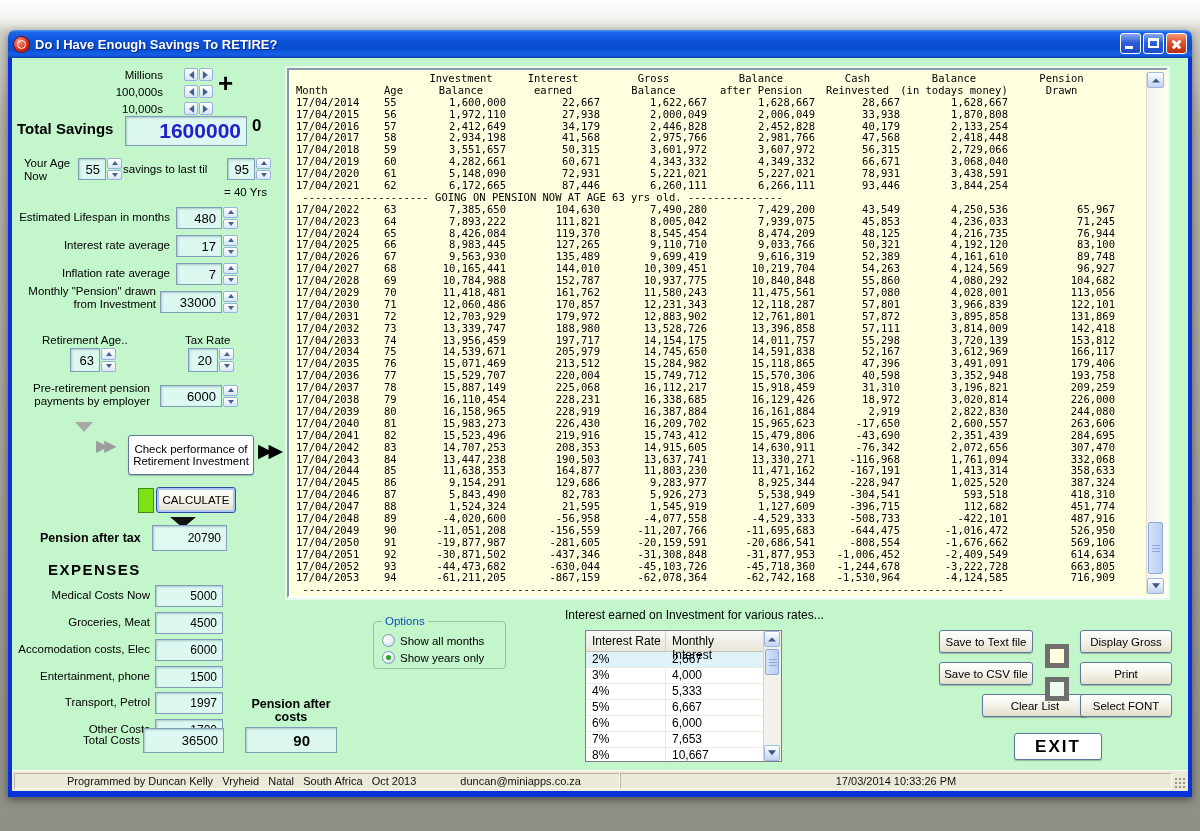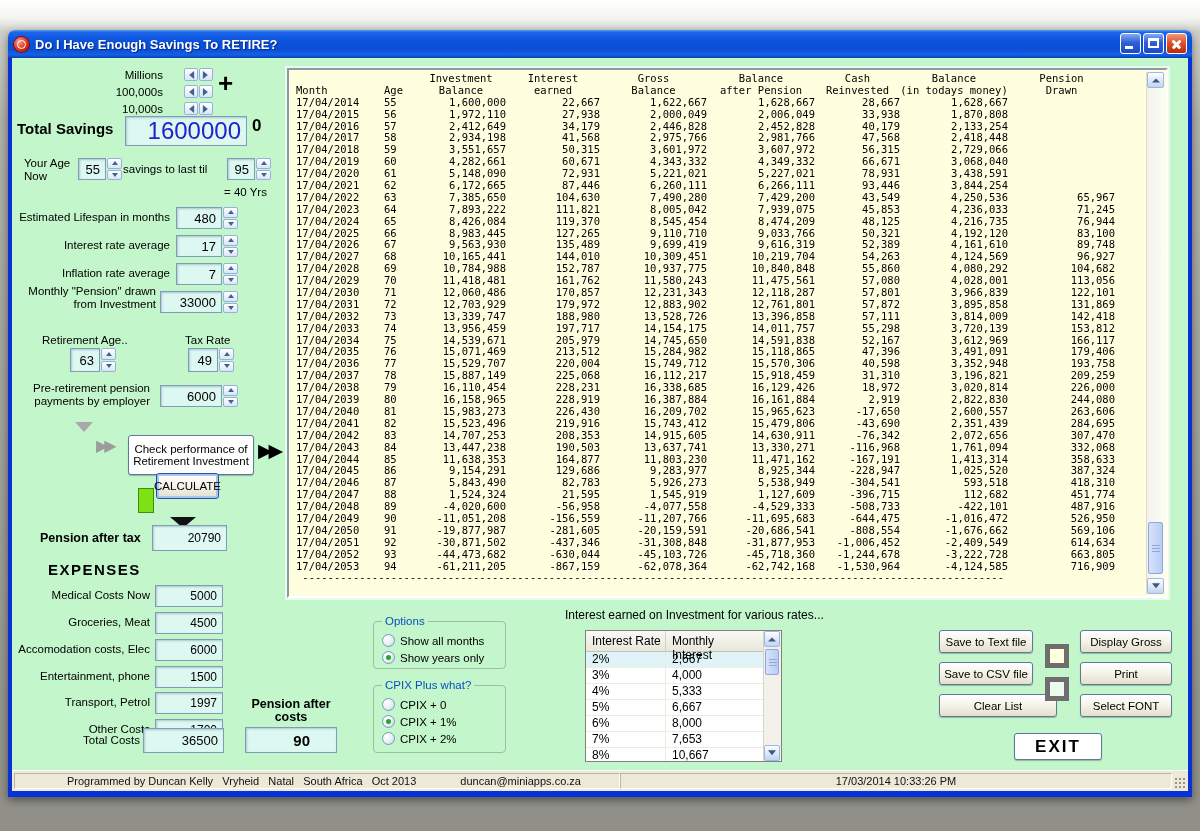--- a/index.html
+++ b/index.html
@@ -120,21 +120,21 @@
             <div class="lbl r" style="left: 91px; top: 45px; width: 60px;">10,000s</div>
             <span class="hpair" style="left: 172px; top: 44px;">
               <span class="hb hl"></span>
               <span class="hb hr"></span>
             </span>
           </div>
     <div class="lbl b" style="left:206px;top:12px;font-size:26px;line-height:26px">+</div>
 
     <div class="lbl b" style="left:5px;top:64px;font-size:15px">Total Savings</div>
     <div class="field" style="left:113px;top:58px;width:122px;height:30px">
-      <span style="font-size:24px;font-weight:normal;color:#2222cc">1600000</span>
+      <span style="font-size:21px;font-weight:bold;color:#2222cc">1600000</span>
     </div>
     <div class="lbl b" style="left:240px;top:61px;font-size:17px">0</div>
 
     <div class="lbl" style="left:12px;top:99px;width:52px">Your Age
 Now</div>
     <div class="field" style="left:66px;top:100px;width:28px;height:22px">
       <span>55</span>
     </div>
     <span class="spin" style="left:95px;top:100px;height:22px">
             <span class="sa up"></span>
@@ -189,21 +189,21 @@
     <div class="lbl" style="left:30px;top:276px">Retirement Age..</div>
     <div class="lbl" style="left:173px;top:276px">Tax Rate</div>
     <div class="field" style="left:58px;top:290px;width:30px;height:24px">
       <span>63</span>
     </div>
     <span class="spin" style="left:89px;top:290px;height:24px">
             <span class="sa up"></span>
             <span class="sa dn"></span>
           </span>
     <div class="field" style="left:176px;top:290px;width:30px;height:24px">
-      <span>49</span>
+      <span>20</span>
     </div>
     <span class="spin" style="left:207px;top:290px;height:24px">
             <span class="sa up"></span>
             <span class="sa dn"></span>
           </span>
 
     <div class="lbl r" style="left:2px;top:324px;width:136px">Pre-retirement pension
 payments by employer</div>
     <div class="field" style="left:148px;top:327px;width:62px;height:22px">
       <span>6000</span>
@@ -213,21 +213,21 @@
             <span class="sa dn"></span>
           </span>
 
     <div class="tri-down" style="left:63px;top:364px;border-top:10px solid #a8a8a8"></div>
     <div class="chev" style="left:84px;top:378px;font-size:16px;color:#9c9c9c"></div>
     <div class="btn" style="left:116px;top:377px;width:126px;height:40px;background:#ffffff;white-space:pre-line">Check performance of
 Retirement Investment</div>
     <div class="chev" style="left:246px;top:381px;font-size:19px;color:#000"></div>
 
     <div style="position:absolute;left:126px;top:430px;width:16px;height:25px;background:#7ce215;border:1px solid #3e8e0a;box-sizing:border-box"></div>
-    <div class="btn" style="left:144px;top:415px;width:63px;height:26px;border:1px solid #2a50a0;box-shadow:inset 0 0 0 2px #a8c4f2">CALCULATE</div>
+    <div class="btn" style="left:144px;top:429px;width:80px;height:26px;border:1px solid #2a50a0;box-shadow:inset 0 0 0 2px #a8c4f2">CALCULATE</div>
     <div class="tri-down" style="left:158px;top:459px;border-left-width:13px;border-right-width:13px;border-top:11px solid #111"></div>
 
     <div class="lbl b" style="left:28px;top:474px;font-size:12.5px">Pension after tax</div>
     <div class="field" style="left:140px;top:467px;width:75px;height:26px;background:#dff9f2">
       <span style="font-size:12px">20790</span>
     </div>
 
     <div class="lbl b" style="left:36px;top:505px;font-size:15px;letter-spacing:1.5px">EXPENSES</div>
     <div id="expense-host">
             <div class="lbl r" style="left: 2px; top: 531px; width: 136px;">Medical Costs Now</div>
@@ -271,20 +271,21 @@
               <div class="trow thead"><span class="tc tl" style="width: 88px;"></span><span class="tc tl" style="width: 32px;"></span><span class="tc tctr" style="width: 90px;">Investment</span><span class="tc tctr" style="width: 94px;">Interest</span><span class="tc tctr" style="width: 107px;">Gross</span><span class="tc tctr" style="width: 108px;">Balance</span><span class="tc tctr" style="width: 85px;">Cash</span><span class="tc tctr" style="width: 108px;">Balance</span><span class="tc tctr" style="width: 107px;">Pension</span></div>
               <div class="trow thead"><span class="tc tl" style="width: 88px;">Month</span><span class="tc tl" style="width: 32px;">Age</span><span class="tc tctr" style="width: 90px;">Balance</span><span class="tc tctr" style="width: 94px;">earned</span><span class="tc tctr" style="width: 107px;">Balance</span><span class="tc tctr" style="width: 108px;">after Pension</span><span class="tc tctr" style="width: 85px;">Reinvested</span><span class="tc tctr" style="width: 108px;">(in todays money)</span><span class="tc tctr" style="width: 107px;">Drawn</span></div>
               <div class="trow"><span class="tc tl" style="width: 88px;">17/04/2014</span><span class="tc tl" style="width: 32px;">55</span><span class="tc" style="width: 90px;">1,600,000</span><span class="tc" style="width: 94px;">22,667</span><span class="tc" style="width: 107px;">1,622,667</span><span class="tc" style="width: 108px;">1,628,667</span><span class="tc" style="width: 85px;">28,667</span><span class="tc" style="width: 108px;">1,628,667</span><span class="tc" style="width: 107px;"></span></div>
               <div class="trow"><span class="tc tl" style="width: 88px;">17/04/2015</span><span class="tc tl" style="width: 32px;">56</span><span class="tc" style="width: 90px;">1,972,110</span><span class="tc" style="width: 94px;">27,938</span><span class="tc" style="width: 107px;">2,000,049</span><span class="tc" style="width: 108px;">2,006,049</span><span class="tc" style="width: 85px;">33,938</span><span class="tc" style="width: 108px;">1,870,808</span><span class="tc" style="width: 107px;"></span></div>
               <div class="trow"><span class="tc tl" style="width: 88px;">17/04/2016</span><span class="tc tl" style="width: 32px;">57</span><span class="tc" style="width: 90px;">2,412,649</span><span class="tc" style="width: 94px;">34,179</span><span class="tc" style="width: 107px;">2,446,828</span><span class="tc" style="width: 108px;">2,452,828</span><span class="tc" style="width: 85px;">40,179</span><span class="tc" style="width: 108px;">2,133,254</span><span class="tc" style="width: 107px;"></span></div>
               <div class="trow"><span class="tc tl" style="width: 88px;">17/04/2017</span><span class="tc tl" style="width: 32px;">58</span><span class="tc" style="width: 90px;">2,934,198</span><span class="tc" style="width: 94px;">41,568</span><span class="tc" style="width: 107px;">2,975,766</span><span class="tc" style="width: 108px;">2,981,766</span><span class="tc" style="width: 85px;">47,568</span><span class="tc" style="width: 108px;">2,418,448</span><span class="tc" style="width: 107px;"></span></div>
               <div class="trow"><span class="tc tl" style="width: 88px;">17/04/2018</span><span class="tc tl" style="width: 32px;">59</span><span class="tc" style="width: 90px;">3,551,657</span><span class="tc" style="width: 94px;">50,315</span><span class="tc" style="width: 107px;">3,601,972</span><span class="tc" style="width: 108px;">3,607,972</span><span class="tc" style="width: 85px;">56,315</span><span class="tc" style="width: 108px;">2,729,066</span><span class="tc" style="width: 107px;"></span></div>
               <div class="trow"><span class="tc tl" style="width: 88px;">17/04/2019</span><span class="tc tl" style="width: 32px;">60</span><span class="tc" style="width: 90px;">4,282,661</span><span class="tc" style="width: 94px;">60,671</span><span class="tc" style="width: 107px;">4,343,332</span><span class="tc" style="width: 108px;">4,349,332</span><span class="tc" style="width: 85px;">66,671</span><span class="tc" style="width: 108px;">3,068,040</span><span class="tc" style="width: 107px;"></span></div>
               <div class="trow"><span class="tc tl" style="width: 88px;">17/04/2020</span><span class="tc tl" style="width: 32px;">61</span><span class="tc" style="width: 90px;">5,148,090</span><span class="tc" style="width: 94px;">72,931</span><span class="tc" style="width: 107px;">5,221,021</span><span class="tc" style="width: 108px;">5,227,021</span><span class="tc" style="width: 85px;">78,931</span><span class="tc" style="width: 108px;">3,438,591</span><span class="tc" style="width: 107px;"></span></div>
               <div class="trow"><span class="tc tl" style="width: 88px;">17/04/2021</span><span class="tc tl" style="width: 32px;">62</span><span class="tc" style="width: 90px;">6,172,665</span><span class="tc" style="width: 94px;">87,446</span><span class="tc" style="width: 107px;">6,260,111</span><span class="tc" style="width: 108px;">6,266,111</span><span class="tc" style="width: 85px;">93,446</span><span class="tc" style="width: 108px;">3,844,254</span><span class="tc" style="width: 107px;"></span></div>
+              <div class="trow sep"> -------------------- GOING ON PENSION NOW AT AGE 63 yrs old. ---------------</div>
               <div class="trow"><span class="tc tl" style="width: 88px;">17/04/2022</span><span class="tc tl" style="width: 32px;">63</span><span class="tc" style="width: 90px;">7,385,650</span><span class="tc" style="width: 94px;">104,630</span><span class="tc" style="width: 107px;">7,490,280</span><span class="tc" style="width: 108px;">7,429,200</span><span class="tc" style="width: 85px;">43,549</span><span class="tc" style="width: 108px;">4,250,536</span><span class="tc" style="width: 107px;">65,967</span></div>
               <div class="trow"><span class="tc tl" style="width: 88px;">17/04/2023</span><span class="tc tl" style="width: 32px;">64</span><span class="tc" style="width: 90px;">7,893,222</span><span class="tc" style="width: 94px;">111,821</span><span class="tc" style="width: 107px;">8,005,042</span><span class="tc" style="width: 108px;">7,939,075</span><span class="tc" style="width: 85px;">45,853</span><span class="tc" style="width: 108px;">4,236,033</span><span class="tc" style="width: 107px;">71,245</span></div>
               <div class="trow"><span class="tc tl" style="width: 88px;">17/04/2024</span><span class="tc tl" style="width: 32px;">65</span><span class="tc" style="width: 90px;">8,426,084</span><span class="tc" style="width: 94px;">119,370</span><span class="tc" style="width: 107px;">8,545,454</span><span class="tc" style="width: 108px;">8,474,209</span><span class="tc" style="width: 85px;">48,125</span><span class="tc" style="width: 108px;">4,216,735</span><span class="tc" style="width: 107px;">76,944</span></div>
               <div class="trow"><span class="tc tl" style="width: 88px;">17/04/2025</span><span class="tc tl" style="width: 32px;">66</span><span class="tc" style="width: 90px;">8,983,445</span><span class="tc" style="width: 94px;">127,265</span><span class="tc" style="width: 107px;">9,110,710</span><span class="tc" style="width: 108px;">9,033,766</span><span class="tc" style="width: 85px;">50,321</span><span class="tc" style="width: 108px;">4,192,120</span><span class="tc" style="width: 107px;">83,100</span></div>
               <div class="trow"><span class="tc tl" style="width: 88px;">17/04/2026</span><span class="tc tl" style="width: 32px;">67</span><span class="tc" style="width: 90px;">9,563,930</span><span class="tc" style="width: 94px;">135,489</span><span class="tc" style="width: 107px;">9,699,419</span><span class="tc" style="width: 108px;">9,616,319</span><span class="tc" style="width: 85px;">52,389</span><span class="tc" style="width: 108px;">4,161,610</span><span class="tc" style="width: 107px;">89,748</span></div>
               <div class="trow"><span class="tc tl" style="width: 88px;">17/04/2027</span><span class="tc tl" style="width: 32px;">68</span><span class="tc" style="width: 90px;">10,165,441</span><span class="tc" style="width: 94px;">144,010</span><span class="tc" style="width: 107px;">10,309,451</span><span class="tc" style="width: 108px;">10,219,704</span><span class="tc" style="width: 85px;">54,263</span><span class="tc" style="width: 108px;">4,124,569</span><span class="tc" style="width: 107px;">96,927</span></div>
               <div class="trow"><span class="tc tl" style="width: 88px;">17/04/2028</span><span class="tc tl" style="width: 32px;">69</span><span class="tc" style="width: 90px;">10,784,988</span><span class="tc" style="width: 94px;">152,787</span><span class="tc" style="width: 107px;">10,937,775</span><span class="tc" style="width: 108px;">10,840,848</span><span class="tc" style="width: 85px;">55,860</span><span class="tc" style="width: 108px;">4,080,292</span><span class="tc" style="width: 107px;">104,682</span></div>
               <div class="trow"><span class="tc tl" style="width: 88px;">17/04/2029</span><span class="tc tl" style="width: 32px;">70</span><span class="tc" style="width: 90px;">11,418,481</span><span class="tc" style="width: 94px;">161,762</span><span class="tc" style="width: 107px;">11,580,243</span><span class="tc" style="width: 108px;">11,475,561</span><span class="tc" style="width: 85px;">57,080</span><span class="tc" style="width: 108px;">4,028,001</span><span class="tc" style="width: 107px;">113,056</span></div>
               <div class="trow"><span class="tc tl" style="width: 88px;">17/04/2030</span><span class="tc tl" style="width: 32px;">71</span><span class="tc" style="width: 90px;">12,060,486</span><span class="tc" style="width: 94px;">170,857</span><span class="tc" style="width: 107px;">12,231,343</span><span class="tc" style="width: 108px;">12,118,287</span><span class="tc" style="width: 85px;">57,801</span><span class="tc" style="width: 108px;">3,966,839</span><span class="tc" style="width: 107px;">122,101</span></div>
               <div class="trow"><span class="tc tl" style="width: 88px;">17/04/2031</span><span class="tc tl" style="width: 32px;">72</span><span class="tc" style="width: 90px;">12,703,929</span><span class="tc" style="width: 94px;">179,972</span><span class="tc" style="width: 107px;">12,883,902</span><span class="tc" style="width: 108px;">12,761,801</span><span class="tc" style="width: 85px;">57,872</span><span class="tc" style="width: 108px;">3,895,858</span><span class="tc" style="width: 107px;">131,869</span></div>
@@ -325,37 +326,20 @@
               <div class="ropt">
                 <span class="rdot"></span>
                 <span>Show all months</span>
               </div>
               <div class="ropt">
                 <span class="rdot on"></span>
                 <span>Show years only</span>
               </div>
             </div>
     </div>
-    <div class="grp" style="left:361px;top:627px;width:133px;height:68px">
-      <span class="gt">CPIX Plus what?</span>
-      <div id="cpix-host">
-              <div class="ropt">
-                <span class="rdot"></span>
-                <span>CPIX + 0</span>
-              </div>
-              <div class="ropt">
-                <span class="rdot on"></span>
-                <span>CPIX + 1%</span>
-              </div>
-              <div class="ropt">
-                <span class="rdot"></span>
-                <span>CPIX + 2%</span>
-              </div>
-            </div>
-    </div>
 
     <div class="lbl" style="left:553px;top:551px;font-size:12px">Interest earned on Investment for various rates...</div>
     <div id="rates-grid">
       <div class="ghead">
         <span class="gh1">Interest Rate</span>
         <span class="gh2">Monthly Interest</span>
       </div>
       <div id="grid-rows">
               <div class="grow sel">
                 <span class="gc1">2%</span>
@@ -368,41 +352,41 @@
               <div class="grow">
                 <span class="gc1">4%</span>
                 <span class="gc2">5,333</span>
               </div>
               <div class="grow">
                 <span class="gc1">5%</span>
                 <span class="gc2">6,667</span>
               </div>
               <div class="grow">
                 <span class="gc1">6%</span>
-                <span class="gc2">8,000</span>
+                <span class="gc2">6,000</span>
               </div>
               <div class="grow">
                 <span class="gc1">7%</span>
                 <span class="gc2">7,653</span>
               </div>
               <div class="grow">
                 <span class="gc1">8%</span>
                 <span class="gc2">10,667</span>
               </div>
             </div>
       <div id="grid-sb">
         <span class="sbbtn up" style="width:16px"></span>
         <span class="sbthumb" style="top:18px;height:26px;width:14px"></span>
         <span class="sbbtn dn" style="width:16px"></span>
       </div>
     </div>
 
     <div class="btn" style="left:927px;top:572px;width:94px;height:23px">Save to Text file</div>
     <div class="btn" style="left:927px;top:604px;width:94px;height:23px">Save to CSV file</div>
-    <div class="btn" style="left:927px;top:636px;width:118px;height:23px">Clear List</div>
+    <div class="btn" style="left:970px;top:636px;width:106px;height:23px">Clear List</div>
     <div class="swatch" style="left:1033px;top:586px;background:#fffede"></div>
     <div class="swatch" style="left:1033px;top:619px;background:#edfbef"></div>
     <div class="btn" style="left:1068px;top:572px;width:92px;height:23px">Display Gross</div>
     <div class="btn" style="left:1068px;top:604px;width:92px;height:23px">Print</div>
     <div class="btn" style="left:1068px;top:636px;width:92px;height:23px">Select FONT</div>
     <div class="btn b" style="left:1002px;top:675px;width:88px;height:27px;font-size:17px;letter-spacing:2px;background:#ffffff">EXIT</div>
 
    </div>
 
    <div class="statusbar">

